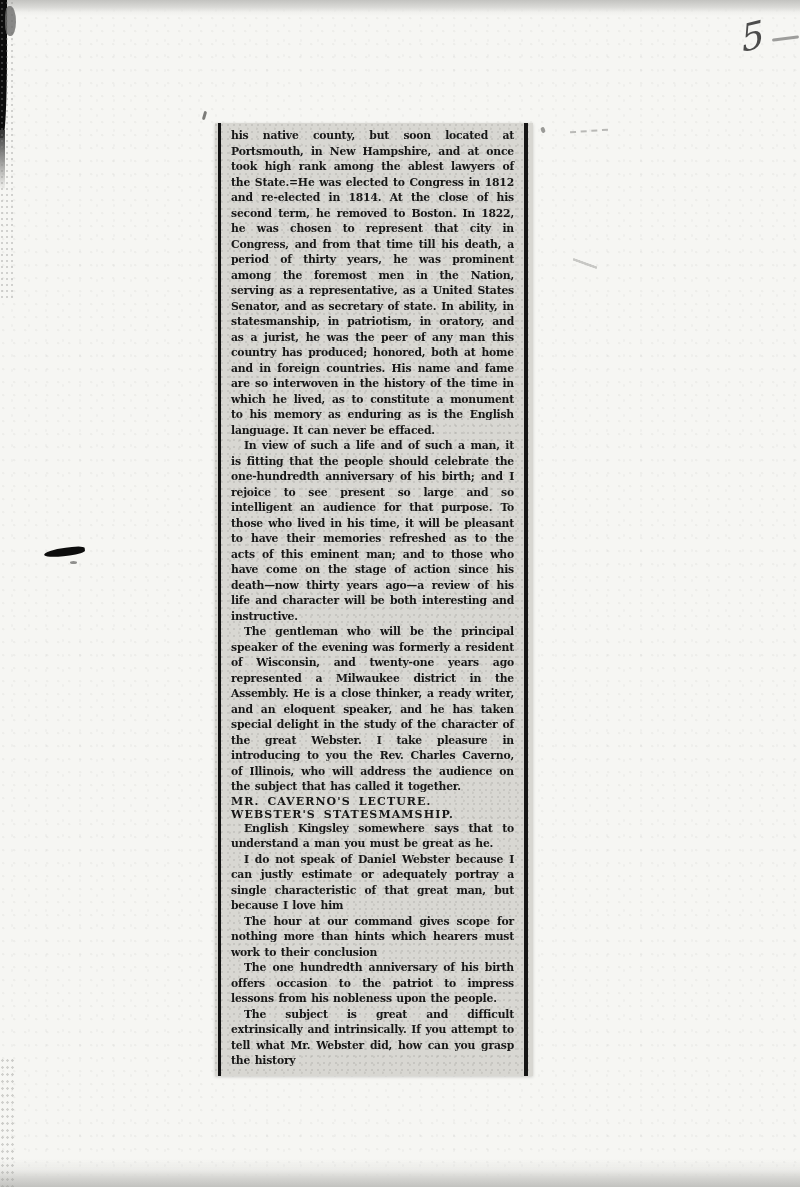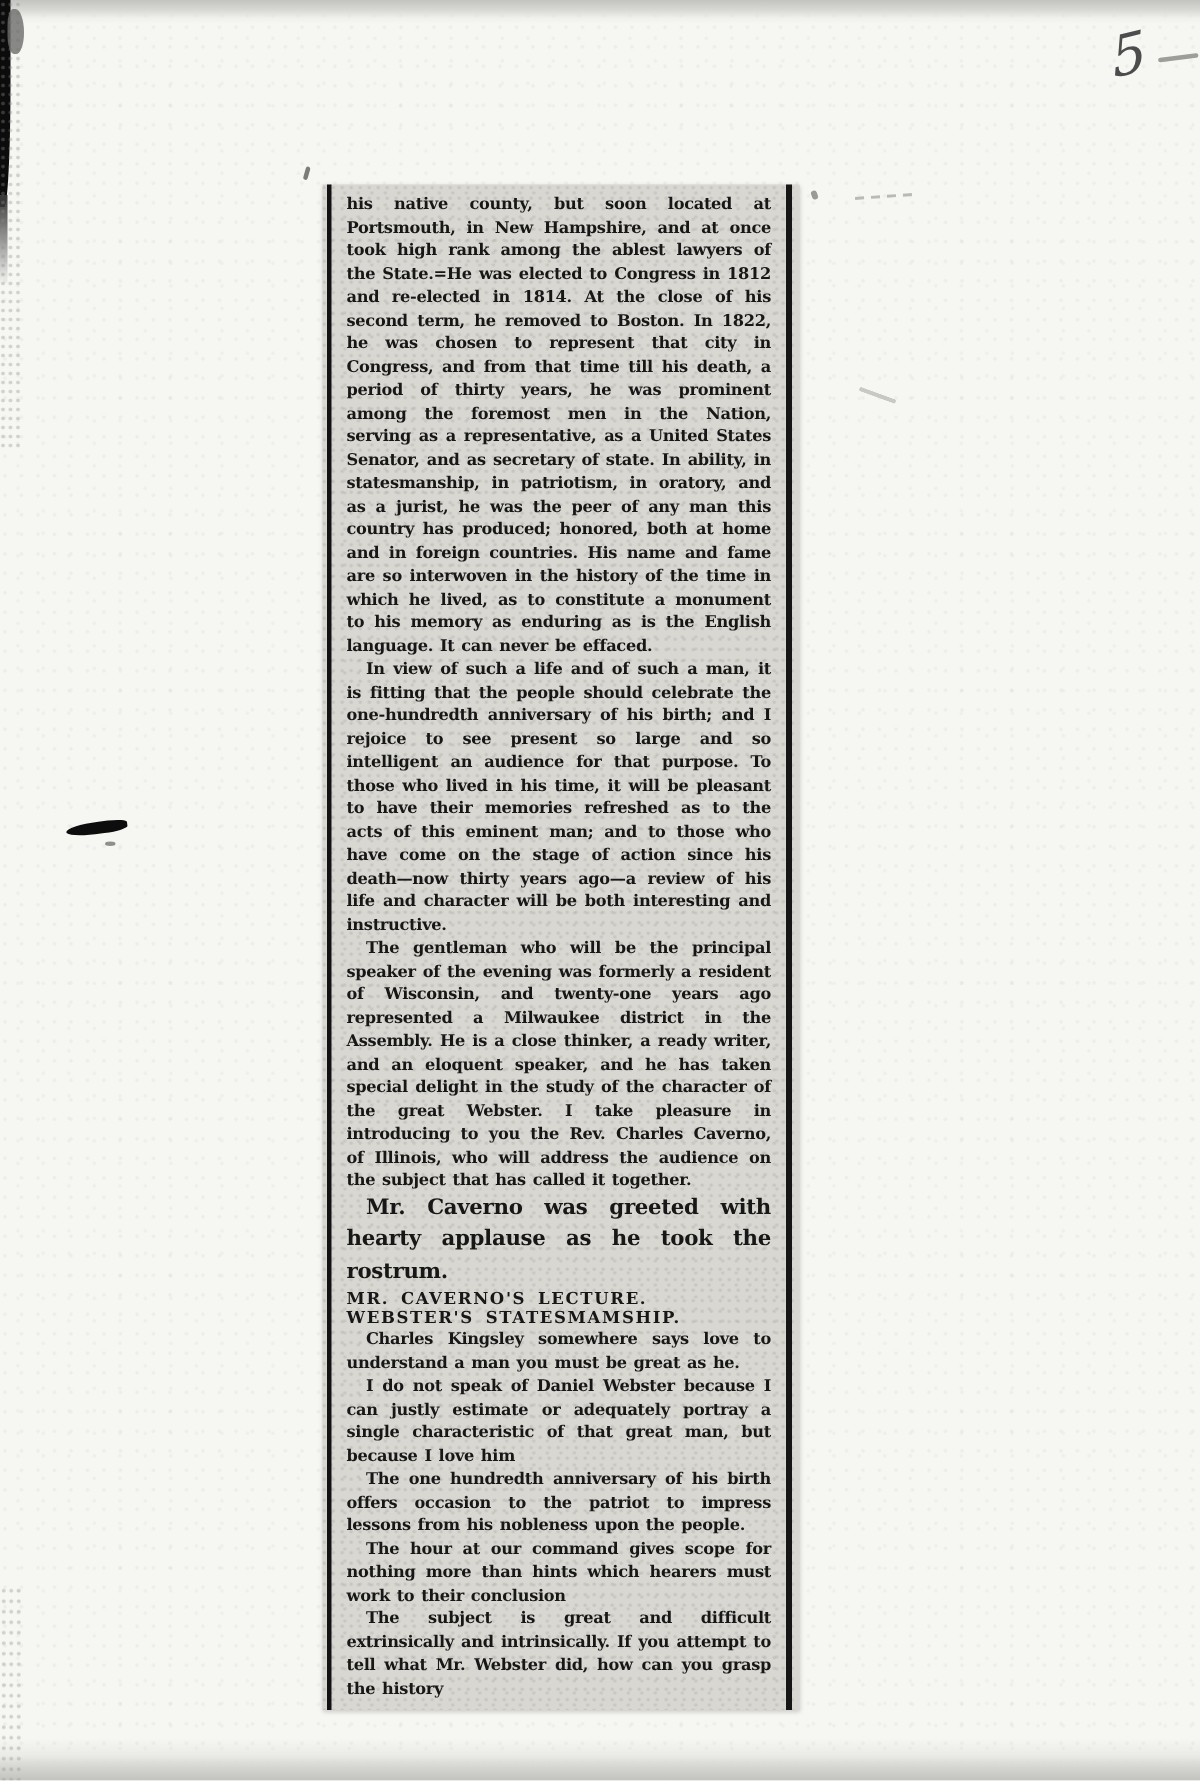--- a/index.html
+++ b/index.html
@@ -93,24 +93,23 @@
   <div class="tick-tl"></div>
   <div class="tick-tr"></div>
 
   <div class="clipping">
     <div class="rule-left"></div>
     <div class="rule-right"></div>
     <div class="text-col">
       <p class="body noindent">his native county, but soon located at Portsmouth, in New Hampshire, and at once took high rank among the ablest lawyers of the State.=He was elected to Congress in 1812 and re-elected in 1814. At the close of his second term, he removed to Boston. In 1822, he was chosen to represent that city in Congress, and from that time till his death, a period of thirty years, he was prominent among the foremost men in the Nation, serving as a representative, as a United States Senator, and as secretary of state. In ability, in statesmanship, in patriotism, in oratory, and as a jurist, he was the peer of any man this country has produced; honored, both at home and in foreign countries. His name and fame are so interwoven in the history of the time in which he lived, as to constitute a monument to his memory as enduring as is the English language. It can never be effaced.</p>
       <p class="body">In view of such a life and of such a man, it is fitting that the people should celebrate the one-hundredth anniversary of his birth; and I rejoice to see present so large and so intelligent an audience for that purpose. To those who lived in his time, it will be pleasant to have their memories refreshed as to the acts of this eminent man; and to those who have come on the stage of action since his death—now thirty years ago—a review of his life and character will be both interesting and instructive.</p>
       <p class="body">The gentleman who will be the principal speaker of the evening was formerly a resident of Wisconsin, and twenty-one years ago represented a Milwaukee district in the Assembly. He is a close thinker, a ready writer, and an eloquent speaker, and he has taken special delight in the study of the character of the great Webster. I take pleasure in introducing to you the Rev. Charles Caverno, of Illinois, who will address the audience on the subject that has called it together.</p>
-      <p class="large">Mr. Caverno was greeted with hearty applause as he took the rostrum.</p>
       <p class="heading">MR. CAVERNO'S LECTURE.</p>
       <p class="heading">WEBSTER'S STATESMAMSHIP.</p>
-      <p class="body">Charles Kingsley somewhere says love to understand a man you must be great as he.</p>
+      <p class="body">English Kingsley somewhere says that to understand a man you must be great as he.</p>
       <p class="body">I do not speak of Daniel Webster because I can justly estimate or adequately portray a single characteristic of that great man, but because I love him</p>
+      <p class="body">The hour at our command gives scope for nothing more than hints which hearers must work to their conclusion</p>
       <p class="body">The one hundredth anniversary of his birth offers occasion to the patriot to impress lessons from his nobleness upon the people.</p>
-      <p class="body">The hour at our command gives scope for nothing more than hints which hearers must work to their conclusion</p>
       <p class="body">The subject is great and difficult extrinsically and intrinsically. If you attempt to tell what Mr. Webster did, how can you grasp the history</p>
     </div>
   </div>
 
 </div>
 
 </body></html>

